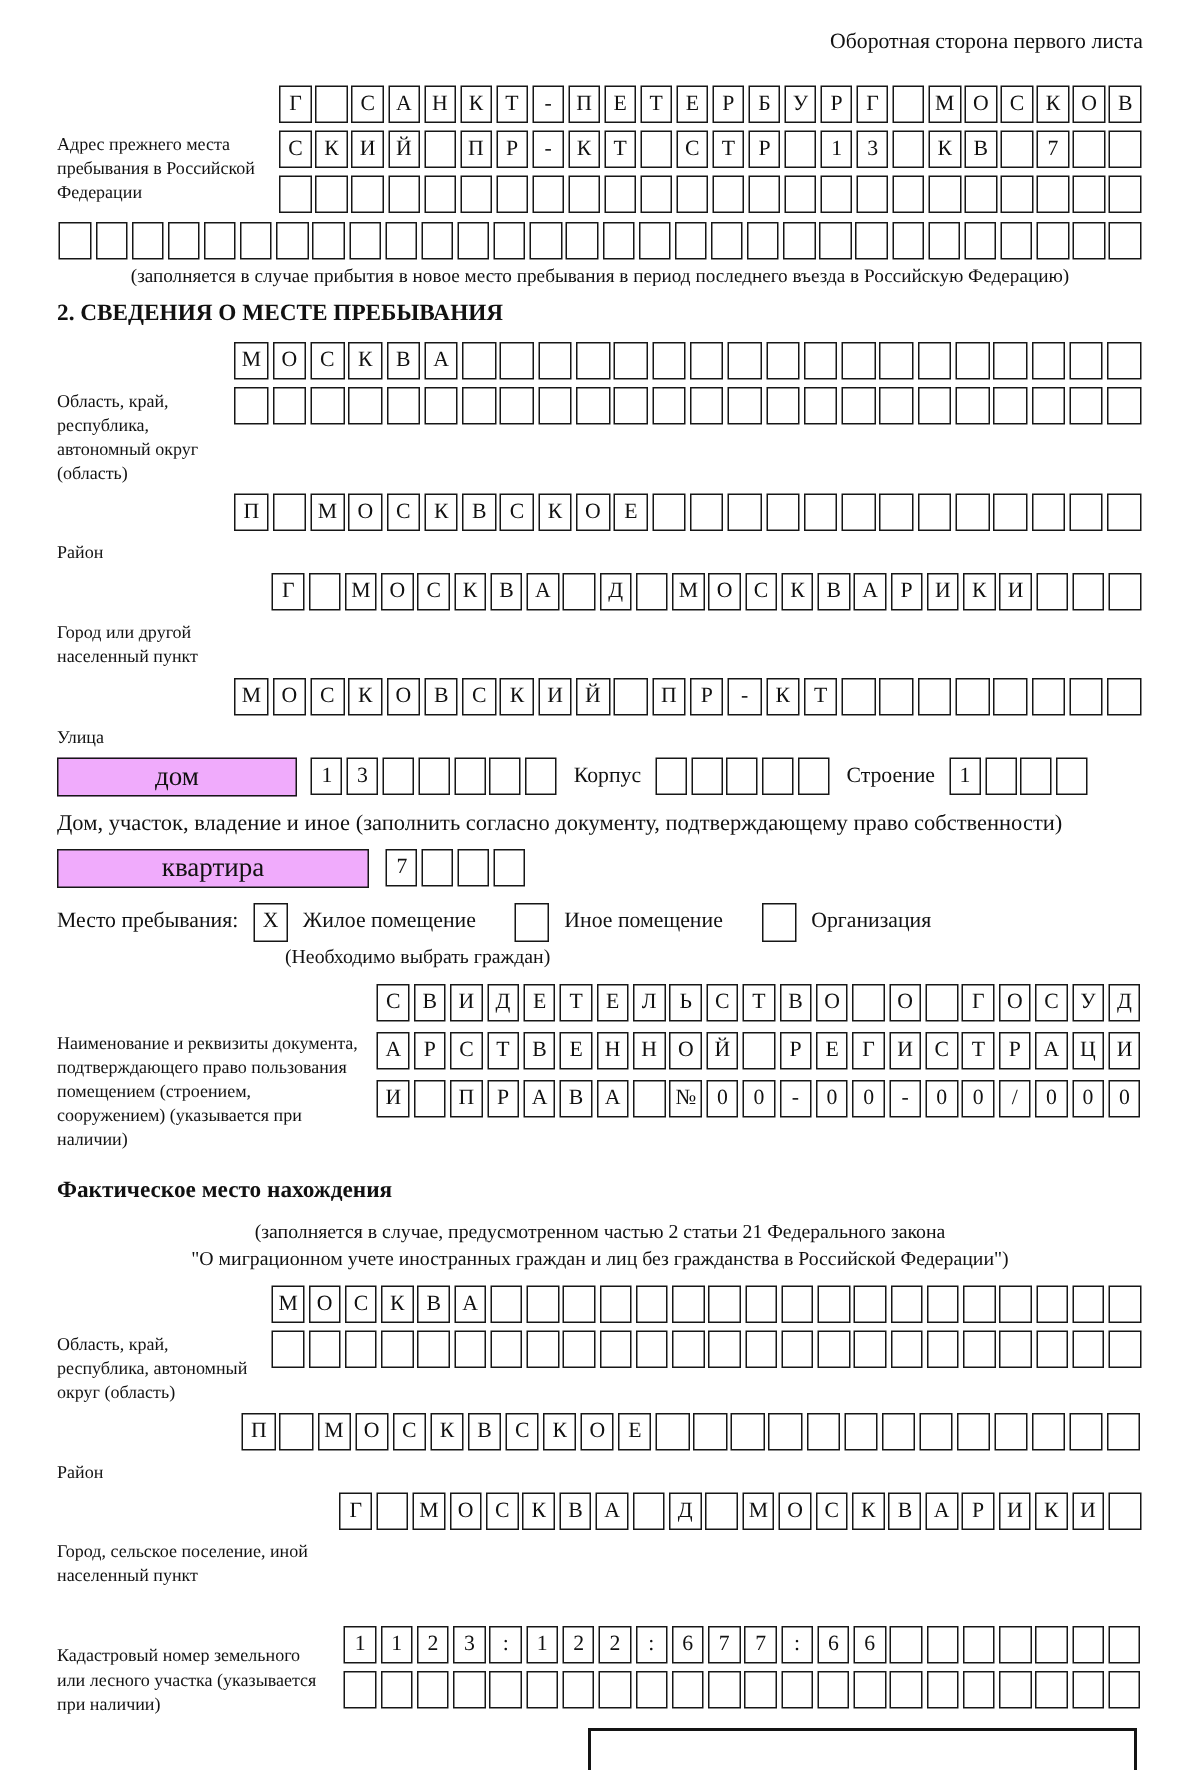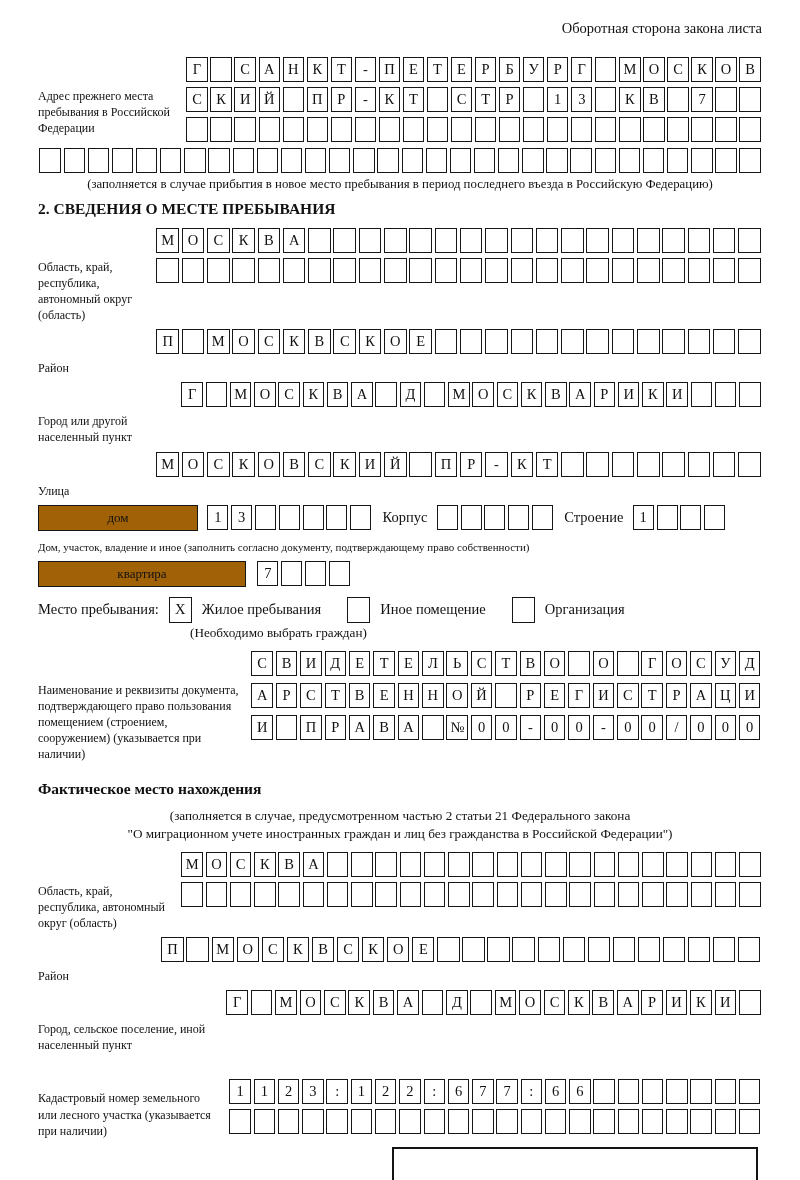--- a/index.html
+++ b/index.html
@@ -33,21 +33,21 @@
   .inline-cells{ flex:none; }
   .inline-cells .cell{ flex:0 0 19px; }
 
   .center-note{ font-size:12.8px; text-align:center; margin:3px 0 8px; }
   .heading{ font-size:15.5px; font-weight:bold; text-align:left; margin:8px 0 10px; }
   .sub-note{ font-size:13.2px; text-align:center; margin:2px 0; }
 
   .field-box{
     flex:none; border:1.6px solid #161616; height:26px;
     display:flex; align-items:center; justify-content:center;
-    font-size:13px; background:#a16207; box-sizing:border-box;font-family:Liberation Serif, serif;
+    font-size:18px; background:#f0abfc; box-sizing:border-box;font-family:Liberation Serif, serif;
   }
   .house-box{ width:160px; margin-right:8px; }
   .apt-box{ width:208px; margin-right:10px; }
   .inline-label{ flex:none; font-size:14.5px; padding:4px 8px 0 10px; }
 
   .stay-row{ align-items:center; margin:10px 0 2px; }
   .stay-label{ font-size:14.5px; margin-right:10px; }
   .checkbox{
     flex:none; width:21px; height:24px; border:1.6px solid #161616;
     display:flex; align-items:center; justify-content:center;
@@ -66,21 +66,21 @@
   .stamp-box{
     box-sizing:border-box; width:366px; height:168px;
     border:2px solid #141414; background:#fff; margin-left:10px;
   }
 </style>
 </head>
 <body>
 
 <div class="page">
 
-  <div class="top-note">Оборотная сторона закона листа</div>
+  <div class="top-note">Оборотная сторона первого листа</div>
 
   <div class="frow">
     <div class="label" style="width:147px">Адрес прежнего места пребывания в Российской Федерации</div>
     <div class="rows">
       <div class="cells">
           <div class="cell">Г</div>
           <div class="cell"></div>
           <div class="cell">С</div>
           <div class="cell">А</div>
           <div class="cell">Н</div>
@@ -368,36 +368,36 @@
         <div class="cell"></div>
       </div>
     <div class="inline-label">Строение</div>
     <div class="cells inline-cells">
         <div class="cell">1</div>
         <div class="cell"></div>
         <div class="cell"></div>
         <div class="cell"></div>
       </div>
   </div>
-  <div style="font-size:11px;margin:10px 0 8px">Дом, участок, владение и иное (заполнить согласно документу, подтверждающему право собственности)</div>
+  <div style="font-size:15px;margin:10px 0 8px">Дом, участок, владение и иное (заполнить согласно документу, подтверждающему право собственности)</div>
 
   <div class="frow">
     <div class="field-box apt-box">квартира</div>
     <div class="cells inline-cells">
         <div class="cell">7</div>
         <div class="cell"></div>
         <div class="cell"></div>
         <div class="cell"></div>
       </div>
   </div>
 
   <div class="frow stay-row">
     <span class="stay-label">Место пребывания:</span>
     <span class="checkbox">X</span>
-    <span class="opt-label">Жилое пребывания</span>
+    <span class="opt-label">Жилое помещение</span>
     <span class="checkbox"></span>
     <span class="opt-label">Иное помещение</span>
     <span class="checkbox"></span>
     <span class="opt-label">Организация</span>
   </div>
   <div class="choose-note">(Необходимо выбрать граждан)</div>
 
   <div class="frow doc-row">
     <div class="label" style="width:212px">Наименование и реквизиты документа, подтверждающего право пользования помещением (строением, сооружением) (указывается при наличии)</div>
     <div class="rows">

